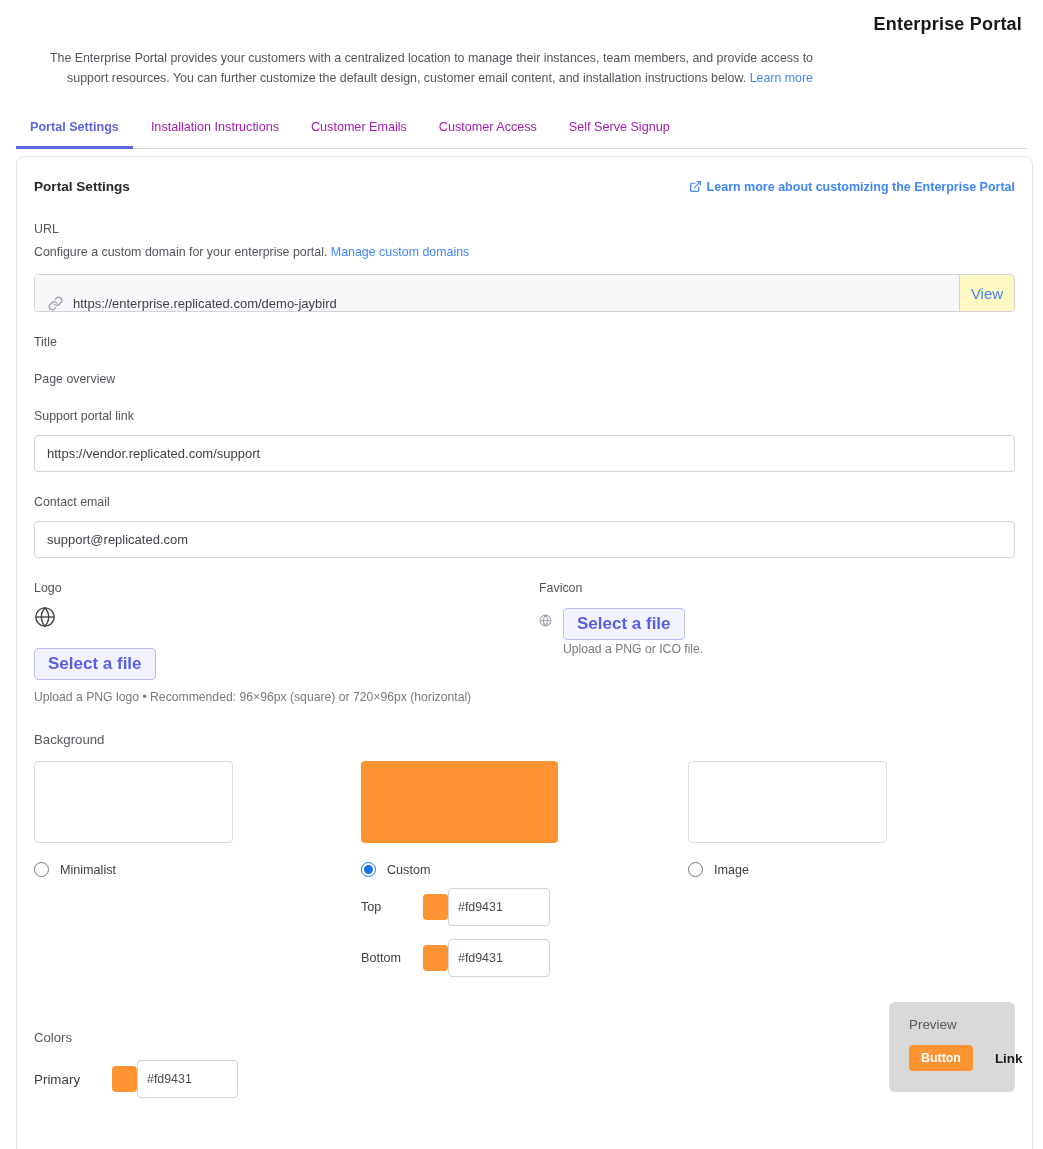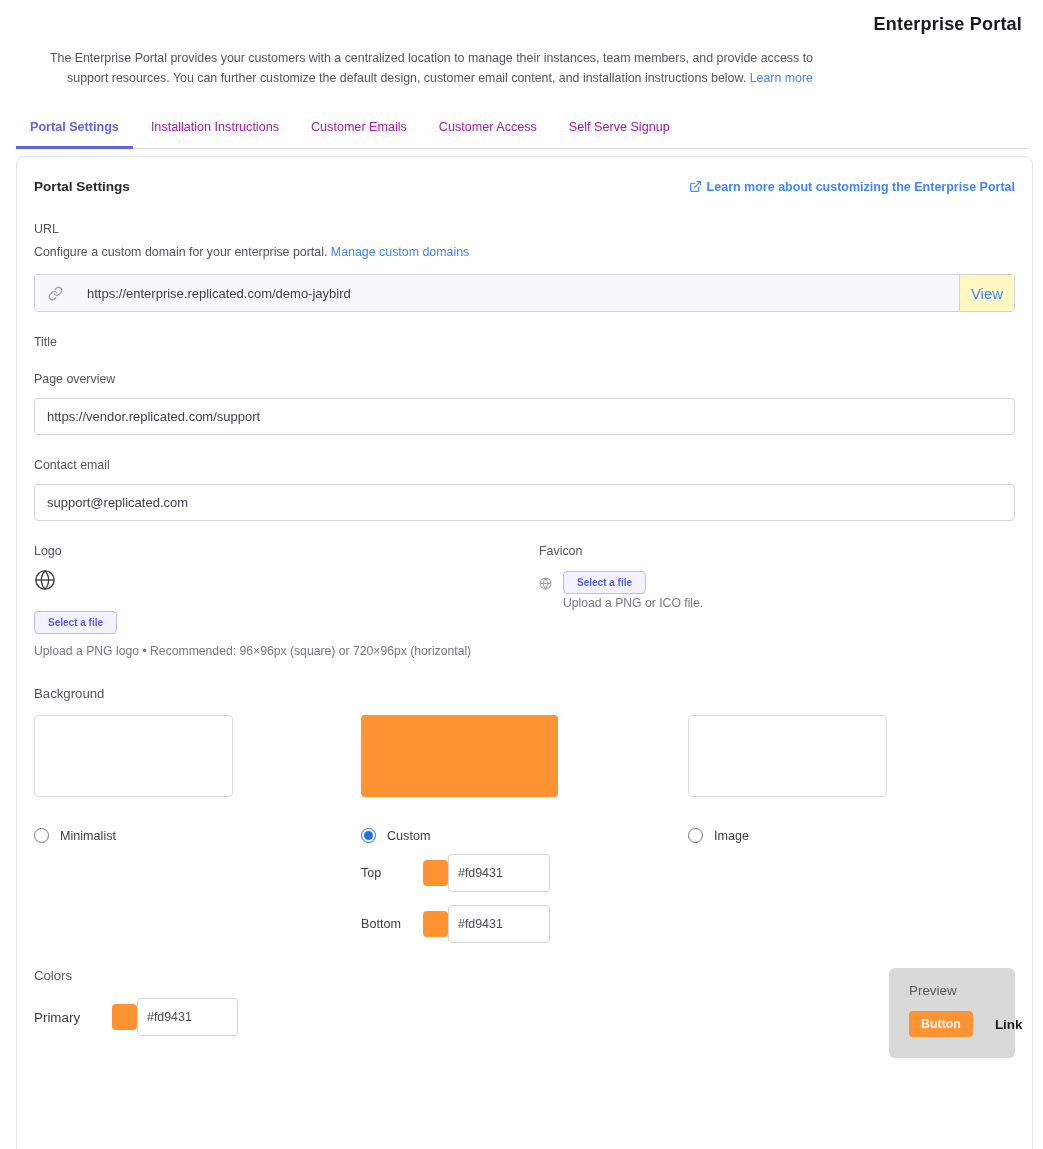--- a/index.html
+++ b/index.html
@@ -22,51 +22,51 @@
 
   .card-head { display: flex; justify-content: space-between; align-items: center; }
   .card-title { font-size: 13.6px; font-weight: 700; color: #27272a; }
   .card-link { font-size: 12.5px; font-weight: 700; color: #4286f5; display: flex; align-items: center; gap: 5px; cursor: pointer; }
 
   .field-label { font-size: 12.4px; color: #54545c; }
   .mt-section { margin-top: 23px; }
   .helper-line { margin-top: 9px; font-size: 12.4px; color: #54545c; }
 
   .url-group { margin-top: 15px; display: flex; height: 38px; border: 1px solid #d4d4d8; border-radius: 4px; overflow: hidden; }
-  .url-left { flex: 1; display: flex; align-items: center; gap: 24px; background: #f8f8fa; padding: 0 13px; }
+  .url-left { flex: 1; display: flex; align-items: flex-end; gap: 10px; background: #f8f8fa; padding: 0 13px; }
   .url-left input { flex: 1; border: none; outline: none; background: transparent; font-size: 13px; color: #3f3f46; font-family: inherit; }
   .view-btn { width: 55px; background: #fef9c3; border: none; border-left: 1px solid #d4d4d8; color: #4286f5;
               font-size: 15px; font-family: inherit; cursor: pointer; }
 
   .text-input { margin-top: 12px; width: 100%; height: 37px; border: 1px solid #d4d4d8; border-radius: 4px;
                 padding: 0 12px; font-size: 13px; color: #3f3f46; font-family: inherit; outline: none; background: #fff; }
   .text-area { margin-top: 12px; width: 100%; height: 75px; border: 1px solid #d4d4d8; border-radius: 4px;
                padding: 10px 12px; font-size: 13px; line-height: 17px; color: #3f3f46; font-family: inherit;
                outline: none; resize: vertical; display: block; }
 
   .uploads-row { margin-top: 23px; display: flex; }
   .logo-col { width: 505px; }
   .favicon-col { flex: 1; }
   .logo-globe { margin-top: 11px; }
-  .select-file-btn { display: inline-block; margin-top: 20px; padding: 5px 13px; font-size: 10px; font-weight: 700;
+  .select-file-btn { display: inline-block; margin-top: 20px; padding: 5px 13px; font-size: 17px; font-weight: 700;
                      color: #5a5fe0; background: #f2f3fe; border: 1px solid #babdf3; border-radius: 4px;
                      font-family: inherit; cursor: pointer; }
   .upload-hint { margin-top: 10px; font-size: 12.2px; color: #79797f; }
   .favicon-row { margin-top: 13px; display: flex; align-items: flex-start; gap: 11px; }
   .favicon-row .select-file-btn { margin-top: 0; }
   .favicon-row .globe-wrap { margin-top: 6px; }
   .favicon-col .upload-hint { margin-top: 2px; }
 
-  .section-title { font-size: 13.2px; color: #55555c; }
+  .section-title { font-size: 13.2px; color: #55555c; margin-top: 28px; }
   .bg-section { margin-top: 28px; }
   .bg-row { margin-top: 14px; display: flex; }
   .bg-col { width: 333px; }
   .bg-box { width: 199px; height: 82px; border: 1px solid #dcdcdf; border-radius: 4px; background: #fff; cursor: pointer; }
   .bg-box.custom { width: 197px; border: none; }
-  .radio-row { margin-top: 31px; display: flex; align-items: center; gap: 11px; font-size: 12.6px; color: #3f3f46; }
+  .radio-row { margin-top: 19px; display: flex; align-items: center; gap: 11px; font-size: 12.6px; color: #3f3f46; }
   input[type="radio"] { width: 15px; height: 15px; accent-color: #1a73e8; margin: 0; cursor: pointer; }
 
   .color-row { display: flex; align-items: center; margin-top: 11px; }
   .color-row .row-label { width: 62px; font-size: 12.6px; color: #3f3f46; }
   .swatch { width: 25px; height: 26px; border-radius: 4px; flex: none; cursor: pointer; }
   .hex-input { width: 102px; height: 38px; margin-left: 0; border: 1px solid #d4d4d8; border-radius: 4px;
                padding: 0 9px; font-size: 12.4px; color: #4a4a50; font-family: inherit; outline: none; }
 
   .colors-section { margin-top: 25px; display: flex; align-items: flex-start; }
   .colors-row { display: flex; align-items: center; margin-top: 15px; }
@@ -127,20 +127,21 @@
       </span>
       <input type="text" value="https://enterprise.replicated.com/demo-jaybird" style="">
     </div>
     <button class="view-btn">View</button>
   </div>
 
   <div class="field-label mt-section">Title</div>
 
   <div class="field-label mt-section">Page overview</div>
 
+  <div class="field-label mt-section">Support portal link</div>
   <input type="text" class="text-input" value="https://vendor.replicated.com/support" style="">
 
   <div class="field-label mt-section">Contact email</div>
   <input type="text" class="text-input" value="support@replicated.com" style="">
 
   <div class="uploads-row">
     <div class="logo-col">
       <div class="field-label">Logo</div>
       <div class="logo-globe">
         <svg width="22" height="22" viewBox="0 0 24 24" fill="none" stroke="#3f3f46" stroke-width="1.5">

